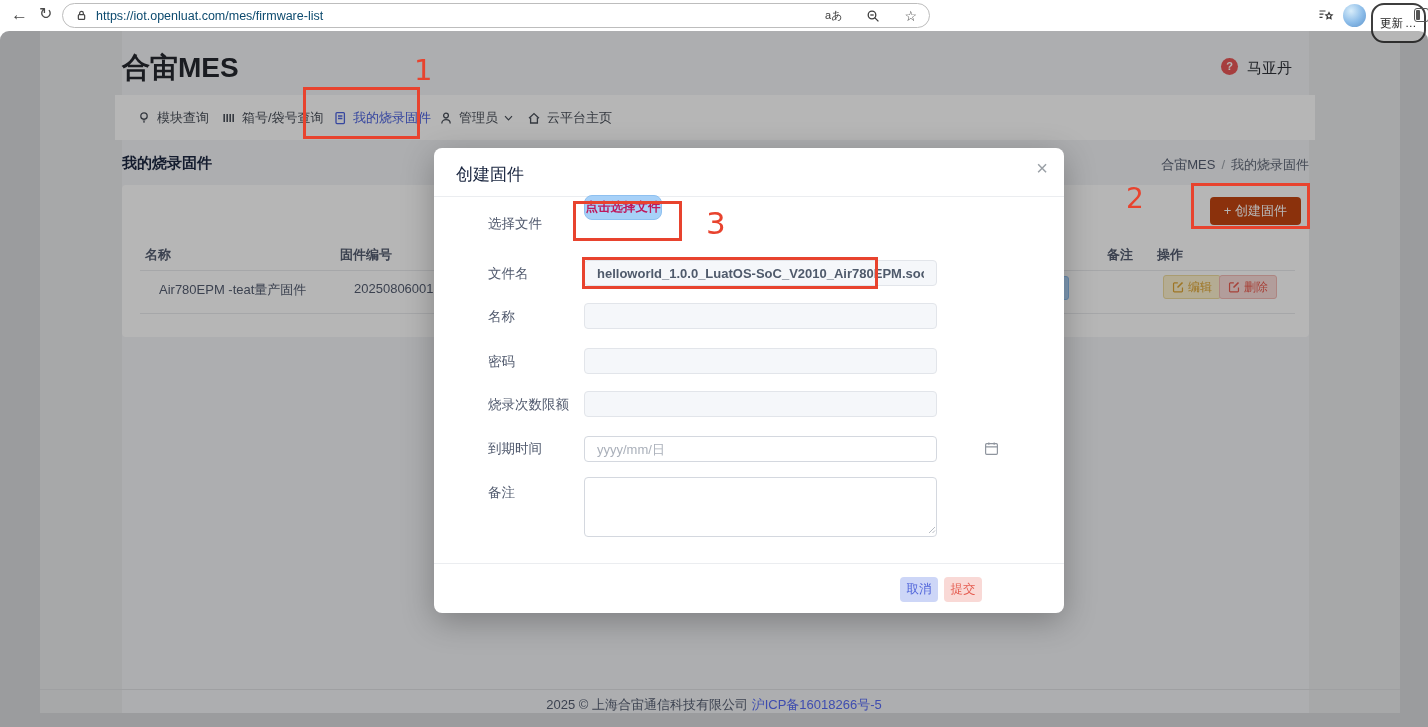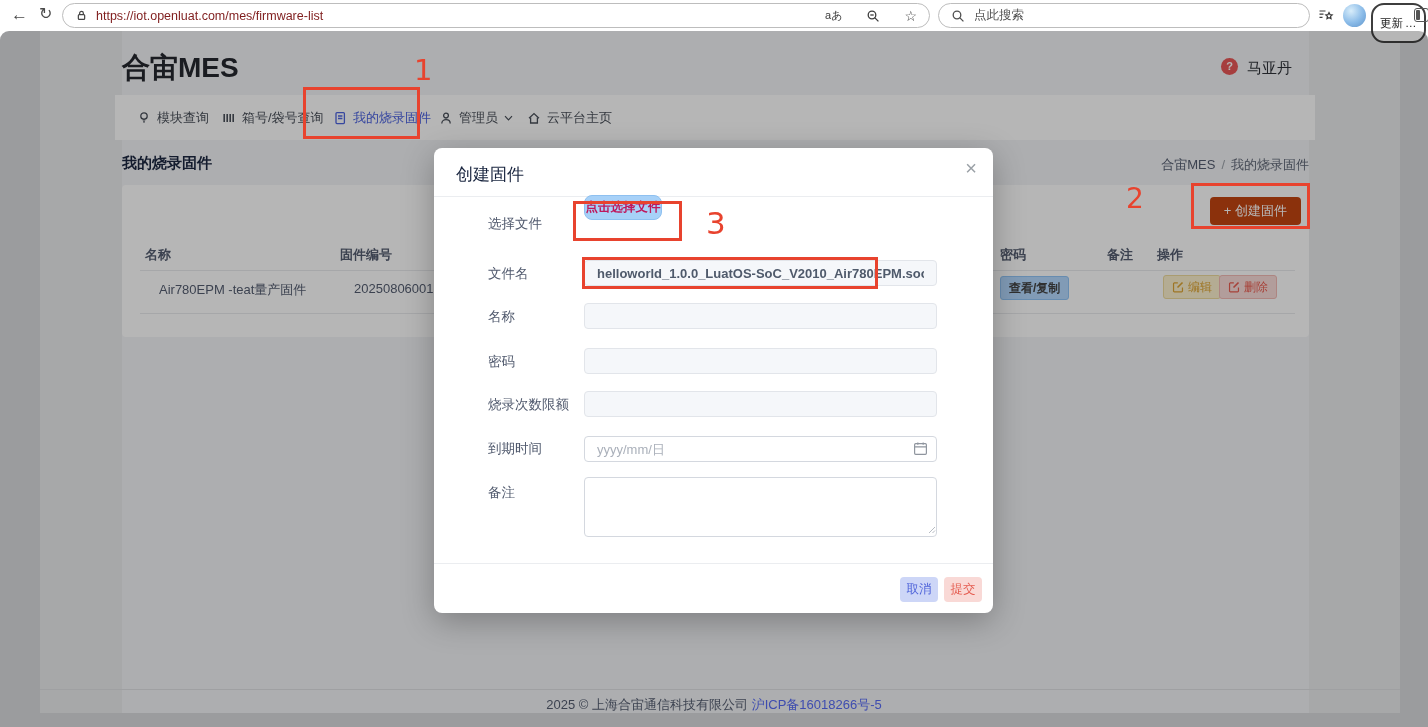--- a/index.html
+++ b/index.html
@@ -6,21 +6,21 @@
   body { font-family:"Liberation Sans","DejaVu Sans",sans-serif; background:#fff; }
   .screen { position:relative; width:1428px; height:727px; overflow:hidden; background:#fff; }
 
   
   .browser { position:absolute; top:0; left:0; right:0; height:31px; background:#fff; z-index:5; }
   .b-ico { position:absolute; color:#4a4a4a; font-size:16px; line-height:1; cursor:pointer; }
   .b-back { left:11px; top:6px; font-size:17px; }
   .b-refresh { left:39px; top:6px; }
   .pill { position:absolute; top:3px; height:25px; border:1px solid #bdbdbd; border-radius:13px; background:#fff; display:flex; align-items:center; }
   .url-pill { left:62px; width:868px; padding:0 12px; }
-  .url-text { flex:1; font-size:12.5px; color:#7f1d1d; margin-left:8px; white-space:nowrap; overflow:hidden; }
+  .url-text { flex:1; font-size:12.5px; color:#0c4a6e; margin-left:8px; white-space:nowrap; overflow:hidden; }
   .url-right { display:flex; align-items:center; gap:24px; color:#444; }
   .translate { font-size:11px; color:#3c3c3c; cursor:pointer; }
   .star-glyph { font-size:14px; color:#3c3c3c; cursor:pointer; line-height:1; }
   .search-pill { left:938px; width:372px; padding:0 12px; gap:9px; }
   .search-ph { font-size:12.5px; color:#4f4f4f; }
   .avatar { position:absolute; left:1343px; top:4px; width:23px; height:23px; border-radius:50%;
             background:radial-gradient(circle at 35% 30%, #d8edfa, #8abbe8 55%, #5f93c9); cursor:pointer; }
   .update-pill { position:absolute; left:1371px; top:3px; height:40px; border:2px solid #3d3d3d; border-radius:13px;
                  display:flex; align-items:center; padding:0 7px; gap:2px; cursor:pointer; background:#fff; }
   .update-pill span { font-size:11.5px; color:#222; }
@@ -60,21 +60,21 @@
   .btn-edit { top:90px; left:1041px; background:#fcf1cd; border-color:#eeda9b; color:#dda32f; }
   .btn-del  { top:90px; left:1097px; background:#fadcd9; border-color:#f2b9b3; color:#e9584c; }
 
   .footer-line { position:absolute; left:40px; width:1360px; top:658px; height:1px; background:#dfe0e2; }
   .footer-text { position:absolute; left:0; right:0; top:665px; text-align:center; font-size:13px; color:#515a6e; }
   .footer-text a { color:#5468f5; text-decoration:none; cursor:pointer; }
 
   
   .overlay { position:absolute; top:31px; left:0; right:0; bottom:0; background:rgba(12,12,14,0.30);
              border-radius:9px 9px 0 0; z-index:10; }
-  .modal { position:absolute; left:434px; top:148px; width:559px; height:465px; background:#fff; border-radius:8px;
+  .modal { position:absolute; left:434px; top:148px; width:630px; height:465px; background:#fff; border-radius:8px;
            box-shadow:0 8px 32px rgba(0,0,0,0.28); z-index:20; }
   .m-title { position:absolute; left:22px; top:15px; font-size:17px; font-weight:500; color:#17233d; }
   .m-close { position:absolute; right:16px; top:10px; font-size:20px; color:#9aa0a6; cursor:pointer; line-height:1; }
   .m-div { position:absolute; left:0; right:0; height:1px; background:#ebedf0; }
   .m-label { position:absolute; left:54px; font-size:13.5px; color:#515a6e; }
   .m-ctrl { position:absolute; left:150px; width:353px; }
   .upload-btn { position:absolute; left:150px; top:47px; width:78px; height:25px; background:#a7d1f8; border:1px solid #8ec0f0;
                 border-radius:8px; color:#be185d; font-size:12.5px; font-weight:600; cursor:pointer; }
   .m-input { height:26px; border:1px solid #e2e5ea; background:#f5f7fa; border-radius:4px; font-size:13px;
              color:#4f5a6b; padding:0 12px; width:353px; font-family:inherit; }
@@ -120,27 +120,20 @@
         <span class="translate">aあ</span>
         <svg width="14" height="14" viewBox="0 0 14 14" fill="none" stroke="#3c3c3c" stroke-width="1.3">
           <circle cx="6" cy="6" r="3.8"></circle>
             <path d="M8.9 8.9 12.4 12.4"></path>
             <path d="M4.3 6h3.4"></path>
         </svg>
         <span class="star-glyph">☆</span>
       </span>
     </div>
 
-    <div class="pill search-pill">
-      <svg width="14" height="14" viewBox="0 0 14 14" fill="none" stroke="#4f4f4f" stroke-width="1.3">
-        <circle cx="6" cy="6" r="3.8"></circle>
-          <path d="M8.9 8.9 12.4 12.4"></path>
-      </svg>
-      <span class="search-ph">点此搜索</span>
-    </div>
 
     <svg style="position:absolute;left:1318px;top:8px;cursor:pointer" width="16" height="15" viewBox="0 0 16 15" fill="none" stroke="#3c3c3c" stroke-width="1.2">
       <path d="M1.5 3h6M1.5 6.2h4M1.5 9.4h3"></path>
       <path d="M11 4.6l1 2 2.2.3-1.6 1.5.4 2.2-2-1-2 1 .4-2.2L7.8 6.9 10 6.6z"></path>
     </svg>
 
     <div class="avatar"></div>
 
     <div class="update-pill">
       <span>更新</span>

